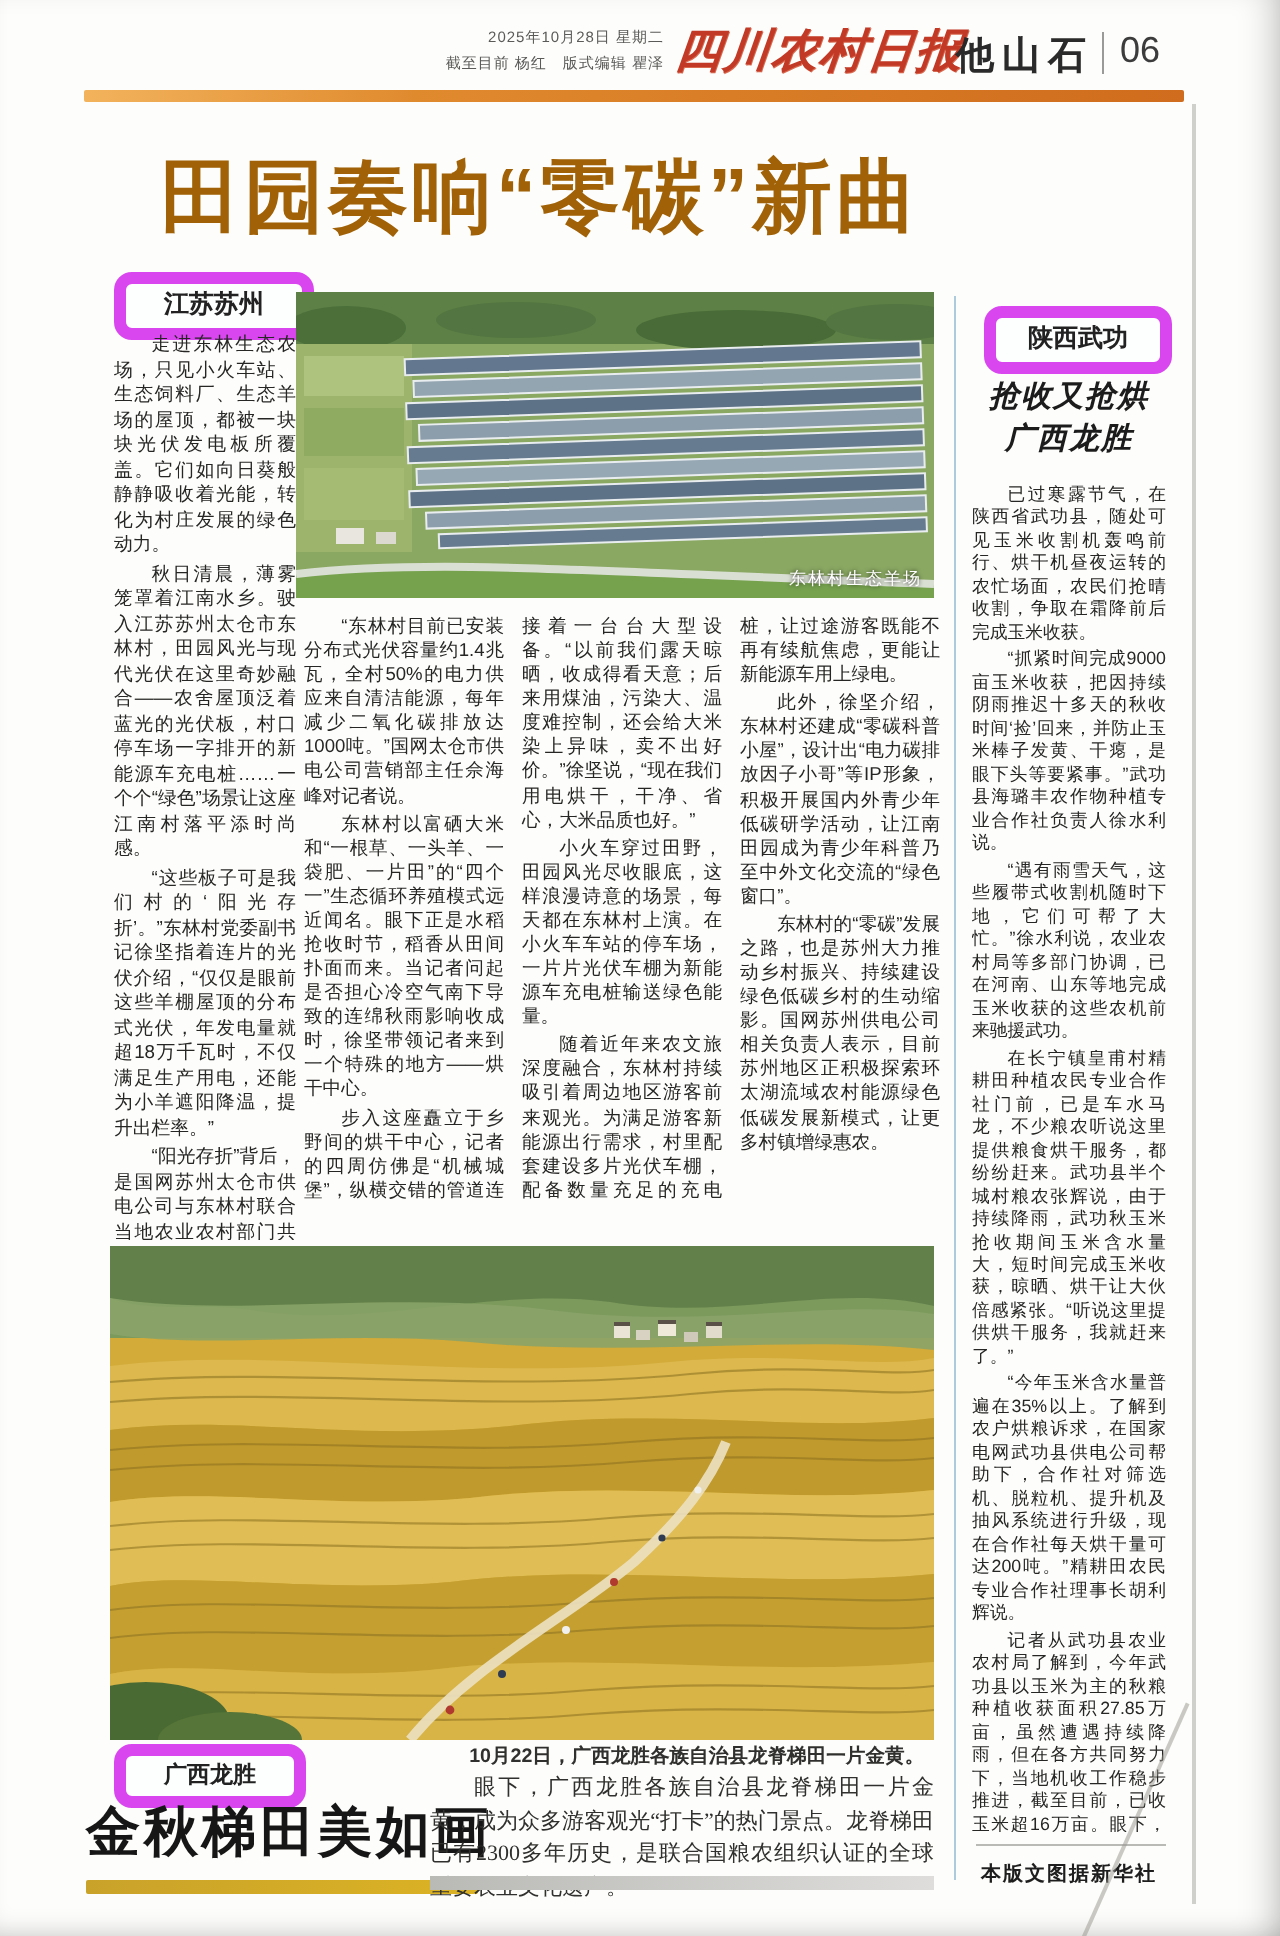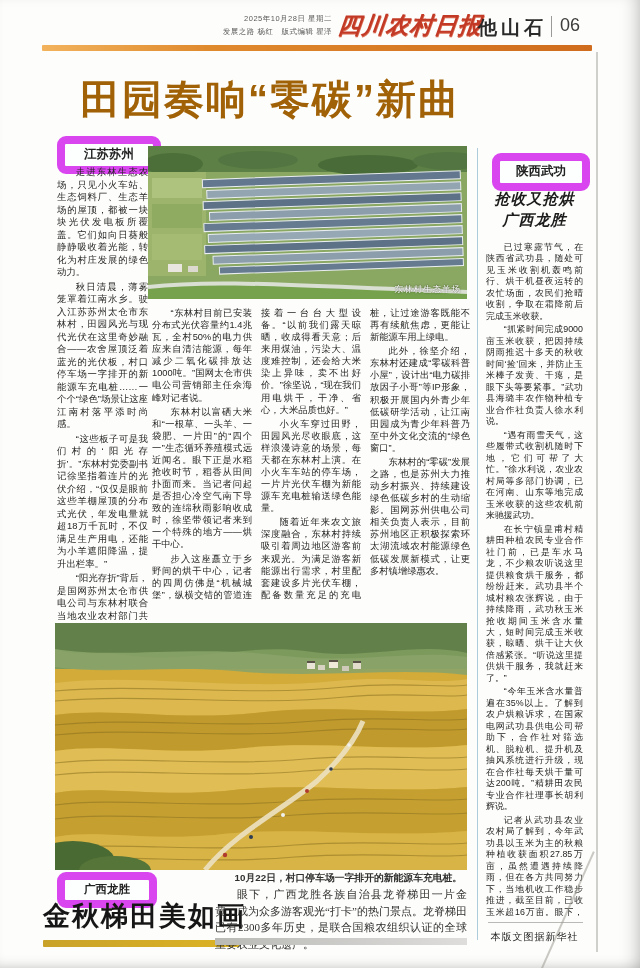--- a/index.html
+++ b/index.html
@@ -9,58 +9,58 @@
   
   .hdr-meta{left:150px;top:13px;width:182px;text-align:right;font-size:7.5px;color:#5a5a58;line-height:1.7;letter-spacing:.5px;}
   .masthead{left:338px;top:10px;font-size:23px;font-weight:bold;font-style:italic;color:#c23a26;transform:skewX(-6deg);letter-spacing:1px;text-shadow:.5px .5px 0 #d96a50;}
   .section-name{left:478px;top:15px;font-size:19px;font-weight:bold;color:#2a2a2a;letter-spacing:4px;}
   .hdr-div{left:551px;top:16px;width:1px;height:21px;background:#9a9a98;}
   .page-no{left:560px;top:15px;font-size:18px;color:#3c3c3c;}
   .rule-orange{left:42px;top:45px;width:550px;height:6px;background:linear-gradient(90deg,#f2b35c,#e08a2e 30%,#cf6c1d);border-radius:1px;}
   
   .headline{left:55px;top:76px;width:430px;text-align:center;font-size:40px;font-weight:bold;color:#a16207;letter-spacing:2px;line-height:1.15;}
   
-  .region-label{border:8px solid #d946ef;border-radius:9px;background:#fdfefe;font-size:12.5px;font-weight:bold;color:#222;text-align:center;padding:2px 0 3px;}
+  .region-label{border:6px solid #d946ef;border-radius:9px;background:#fdfefe;font-size:12.5px;font-weight:bold;color:#222;text-align:center;padding:2px 0 3px;}
   .lbl-js{left:57px;top:136px;width:88px;}
   .lbl-sx{left:492px;top:153px;width:82px;}
   .lbl-gx{left:57px;top:872px;width:84px;font-size:11.5px;}
   
   .photo1{left:148px;top:146px;width:319px;height:153px;overflow:hidden;background:#0f172a;}
   .photo2{left:55px;top:623px;width:412px;height:247px;overflow:hidden;background:#caa63a;}
   .photo-cap{position:absolute;right:6px;bottom:3px;font-size:8.5px;color:#fff;text-shadow:0 0 2px rgba(0,0,0,.8);letter-spacing:1px;}
   
   .bodytext{color:#262624;text-align:justify;}
   .bodytext p{margin:0 0 2px;text-indent:2em;}
   .col1{left:57px;top:166px;width:91px;height:454px;font-size:9.4px;line-height:1.33;overflow:hidden;}
   .cols3{left:152px;top:307px;width:318px;height:313px;font-size:9.3px;line-height:1.3;column-count:3;column-gap:9px;overflow:hidden;}
   
   .vline-l{left:477px;top:148px;width:1px;height:792px;background:#aecbdb;}
   .sb-headline{left:486px;top:188px;width:97px;text-align:center;font-size:15px;font-weight:bold;color:#1c1c1c;line-height:1.4;letter-spacing:1px;font-style:italic;}
   .sb-text{left:486px;top:242px;width:97px;height:674px;font-size:8.9px;line-height:1.29;overflow:hidden;}
   .sb-rule{left:488px;top:922px;width:95px;height:1px;background:#b9b9b6;}
-  .sb-footer{left:486px;top:930px;width:97px;text-align:center;font-size:10px;font-weight:normal;color:#1e1e1e;letter-spacing:1px;}
+  .sb-footer{left:486px;top:930px;width:97px;text-align:center;font-size:10px;font-weight:bold;color:#1e1e1e;letter-spacing:1px;}
   
   .bt-headline{left:43px;top:898px;width:210px;font-size:27px;font-weight:bold;color:#161616;letter-spacing:2px;}
   .gold-bar{left:43px;top:940px;width:196px;height:7px;background:linear-gradient(90deg,#c9a22a,#dcb324);border-radius:1px;}
   .caption{left:215px;top:872px;width:252px;color:#30302e;}
   .cap-lead{font-size:9.8px;font-weight:bold;margin:0 0 1px;text-indent:2em;}
   .cap-body{font-family:"Liberation Serif",serif;font-size:11px;line-height:1.5;text-align:justify;margin:0;text-indent:2em;}
   .gray-bar{left:215px;top:938px;width:252px;height:7px;background:linear-gradient(90deg,#b9b9b6,#dedddb);}
   
   .edge-r{left:596px;top:52px;width:2px;height:900px;background:rgba(120,120,115,.35);}
   .fold{left:566px;top:846px;width:2px;height:132px;background:rgba(150,148,140,.5);transform:rotate(24deg);}
 </style>
 </head>
 <body>
 
 <div class="paper">
 
   <div class="abs hdr-meta">
     <div>2025年10月28日 星期二</div>
-    <div>发展之路 杨红　版式编辑 瞿泽</div>
+    <div>截至目前 杨红　版式编辑 瞿泽</div>
   </div>
   <div class="abs masthead">四川农村日报</div>
   <div class="abs section-name">他山石</div>
   <div class="abs hdr-div"></div>
   <div class="abs page-no">06</div>
   <div class="abs rule-orange"></div>
 
   <div class="abs headline">田园奏响“零碳”新曲</div>
   <div class="abs region-label lbl-js">江苏苏州</div>
 
@@ -174,20 +174,20 @@
       <ellipse cx="18" cy="238" rx="42" ry="20" fill="#4a6a33"></ellipse>
       <ellipse cx="60" cy="247" rx="36" ry="14" fill="#557539"></ellipse>
     </svg>
   </div>
 
   <div class="abs region-label lbl-gx">广西龙胜</div>
   <div class="abs bt-headline">金秋梯田美如画</div>
   <div class="abs gold-bar"></div>
 
   <div class="abs caption">
-    <p class="cap-lead">10月22日，村口停车场一字排开的新能源车充电桩。</p>
+    <p class="cap-lead">10月22日，广西龙胜各族自治县龙脊梯田一片金黄。</p>
     <p class="cap-body">眼下，广西龙胜各族自治县龙脊梯田一片金黄，成为众多游客观光“打卡”的热门景点。龙脊梯田已有2300多年历史，是联合国粮农组织认证的全球重要农业文化遗产。</p>
   </div>
   <div class="abs gray-bar"></div>
 
   <div class="abs edge-r"></div>
   <div class="abs fold"></div>
 </div>
 
 </body></html>

